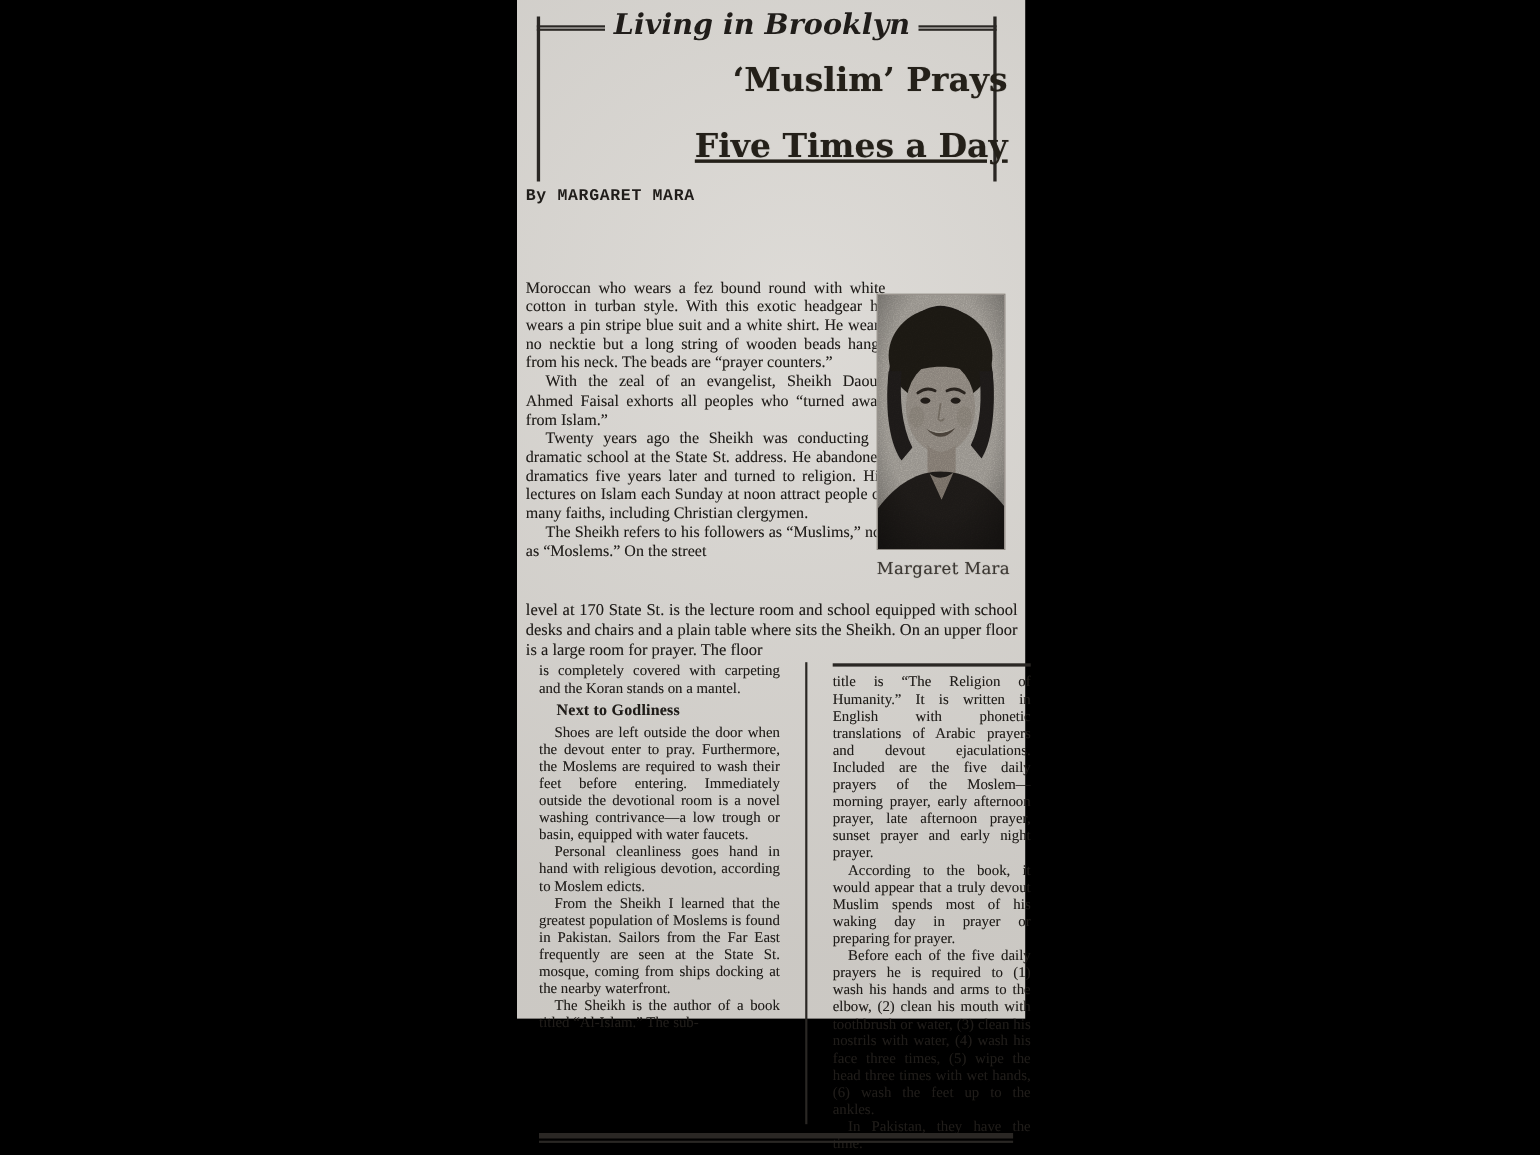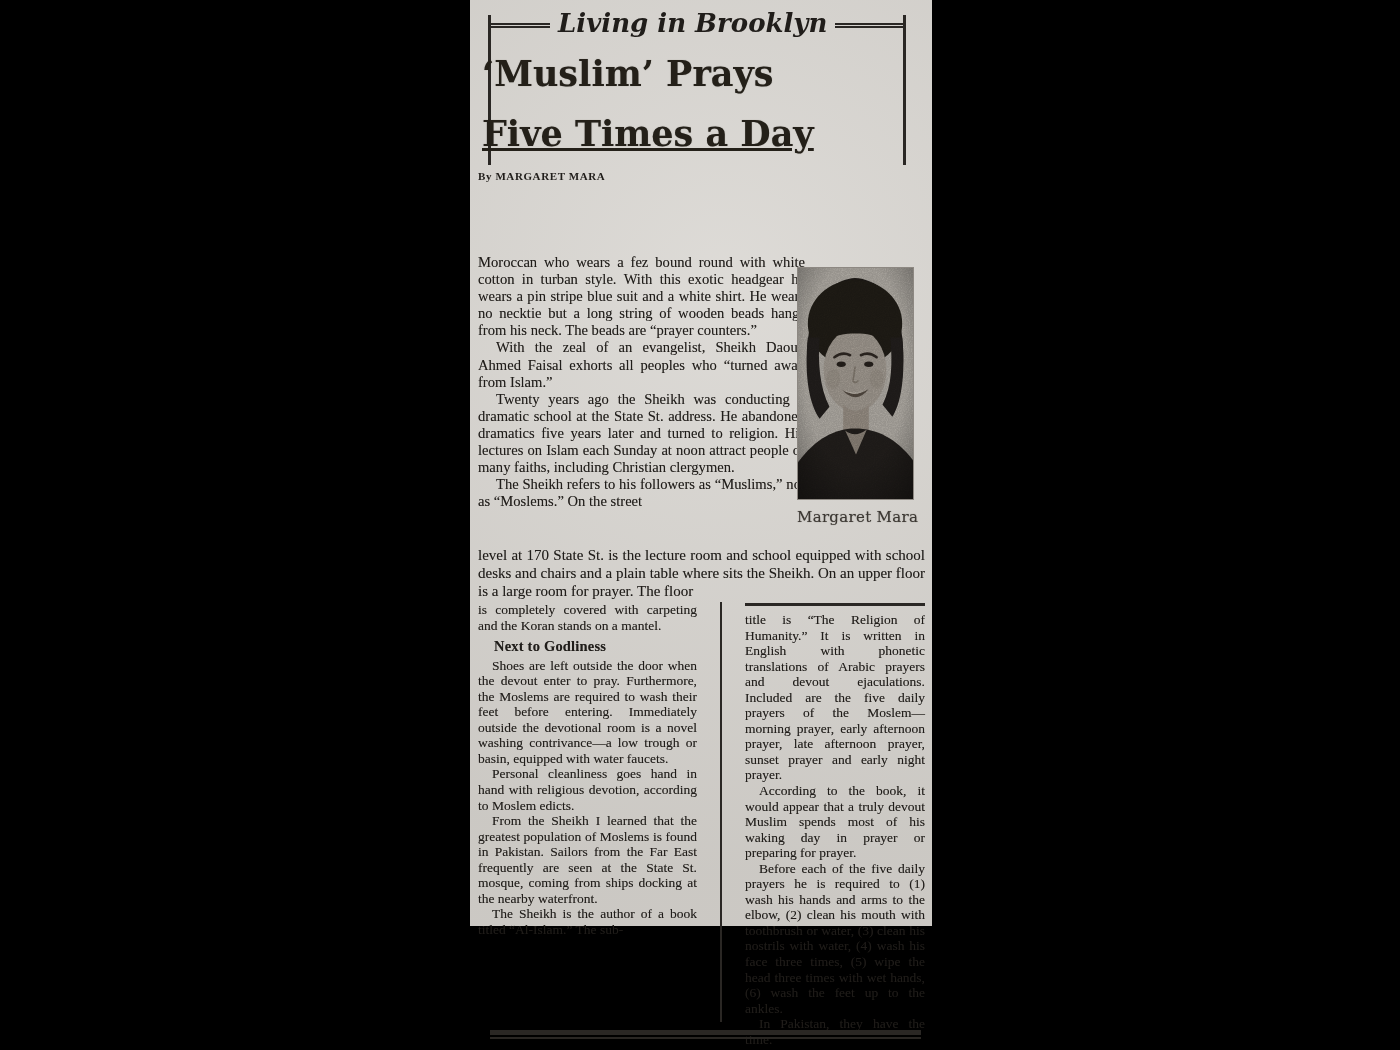--- a/index.html
+++ b/index.html
@@ -23,46 +23,46 @@
   .bracket-v.right{right:26px;}
   .kicker-row{position:absolute;left:18px;right:26px;top:12px;display:flex;align-items:center;}
   .rule-seg{height:5px;border-top:2px solid var(--rule);border-bottom:2px solid var(--rule);}
   .rule-seg.s1{width:62px;}
   .rule-seg.s2{flex:1;}
   .kicker{
     font-family:"DejaVu Serif","Liberation Serif",serif;
     font-style:italic;font-weight:bold;font-size:26px;line-height:26px;
     padding:0 8px;white-space:nowrap;transform:translateY(-2px);
   }
-  .headline{position:absolute;left:12px;width:446px;text-align:left;
+  .headline{position:absolute;left:0;width:446px;text-align:right;
     font-family:"DejaVu Serif","Liberation Serif",serif;
-    font-weight:bold;font-size:35px;line-height:44px;letter-spacing:0px;color:#242019;
+    font-weight:bold;font-size:30px;line-height:44px;letter-spacing:0px;color:#242019;
     text-shadow:0 0 1px rgba(32,29,26,.35);white-space:nowrap;}
   .headline.l1{top:52px;}
   .headline.l2{top:112px;text-decoration:underline;}
   
-  .byline{position:absolute;left:8px;top:170px;font-weight:bold;font-size:11px;letter-spacing:.6px;}
+  .byline{position:absolute;left:8px;top:170px;font-weight:bold;font-size:15px;letter-spacing:.6px;font-family:Liberation Mono, monospace;}
   .bodytext{font-size:15px;line-height:18.2px;text-align:justify;text-shadow:0 0 .5px rgba(32,29,26,.4);}
   .lead{position:absolute;left:8px;top:189px;width:447px;text-indent:26px;}
   .wrap-zone{position:absolute;left:8px;top:254px;width:447px;height:292px;}
   .wrap-text{position:absolute;left:0;top:0;width:327px;font-size:14.6px;line-height:17.1px;text-align:justify;text-shadow:0 0 .5px rgba(32,29,26,.4);}
   .wrap-text p{text-indent:18px;}
   .wrap-text p:first-child{text-indent:0;}
   .bridge{position:absolute;left:8px;top:546px;width:447px;text-indent:0;}
   
   .photo-box{position:absolute;right:9px;top:13px;width:119px;}
   .photo-frame{width:117px;height:233px;border:1px solid #8d8882;background:#c1bcb4;overflow:hidden;}
   .photo-frame svg{display:block;width:100%;height:100%;}
   .photo-caption{
     margin-top:8px;text-align:center;font-size:15px;color:#3c3833;
     font-family:"DejaVu Serif","Liberation Serif",serif;letter-spacing:.3px;
     text-shadow:0 0 1px rgba(60,56,51,.55);white-space:nowrap;
   }
   
-  .cols{position:absolute;left:8px;top:602px;width:447px;height:424px;display:flex;gap:17px;}
+  .cols{position:absolute;left:20px;top:602px;width:447px;height:424px;display:flex;gap:17px;}
   .col{font-size:13.5px;line-height:15.55px;text-align:justify;text-shadow:0 0 .5px rgba(32,29,26,.4);}
   .col.left{width:219px;}
   .divider{width:2px;background:var(--rule);margin:0 6px 4px 6px;}
   .col.right{flex:1;border-top:3px solid var(--rule);padding-top:6px;margin-top:1px;}
   .col p{text-indent:14px;}
   .col p.noindent, .col.right p:first-child, .col.left p.first{text-indent:0;}
   .subhead{font-size:14.5px;font-weight:bold;margin:6px 0 3px 16px;letter-spacing:.2px;}
   
   .endrule{position:absolute;left:20px;top:1030px;width:431px;}
   .endrule .thick{height:5px;background:var(--rule);}

